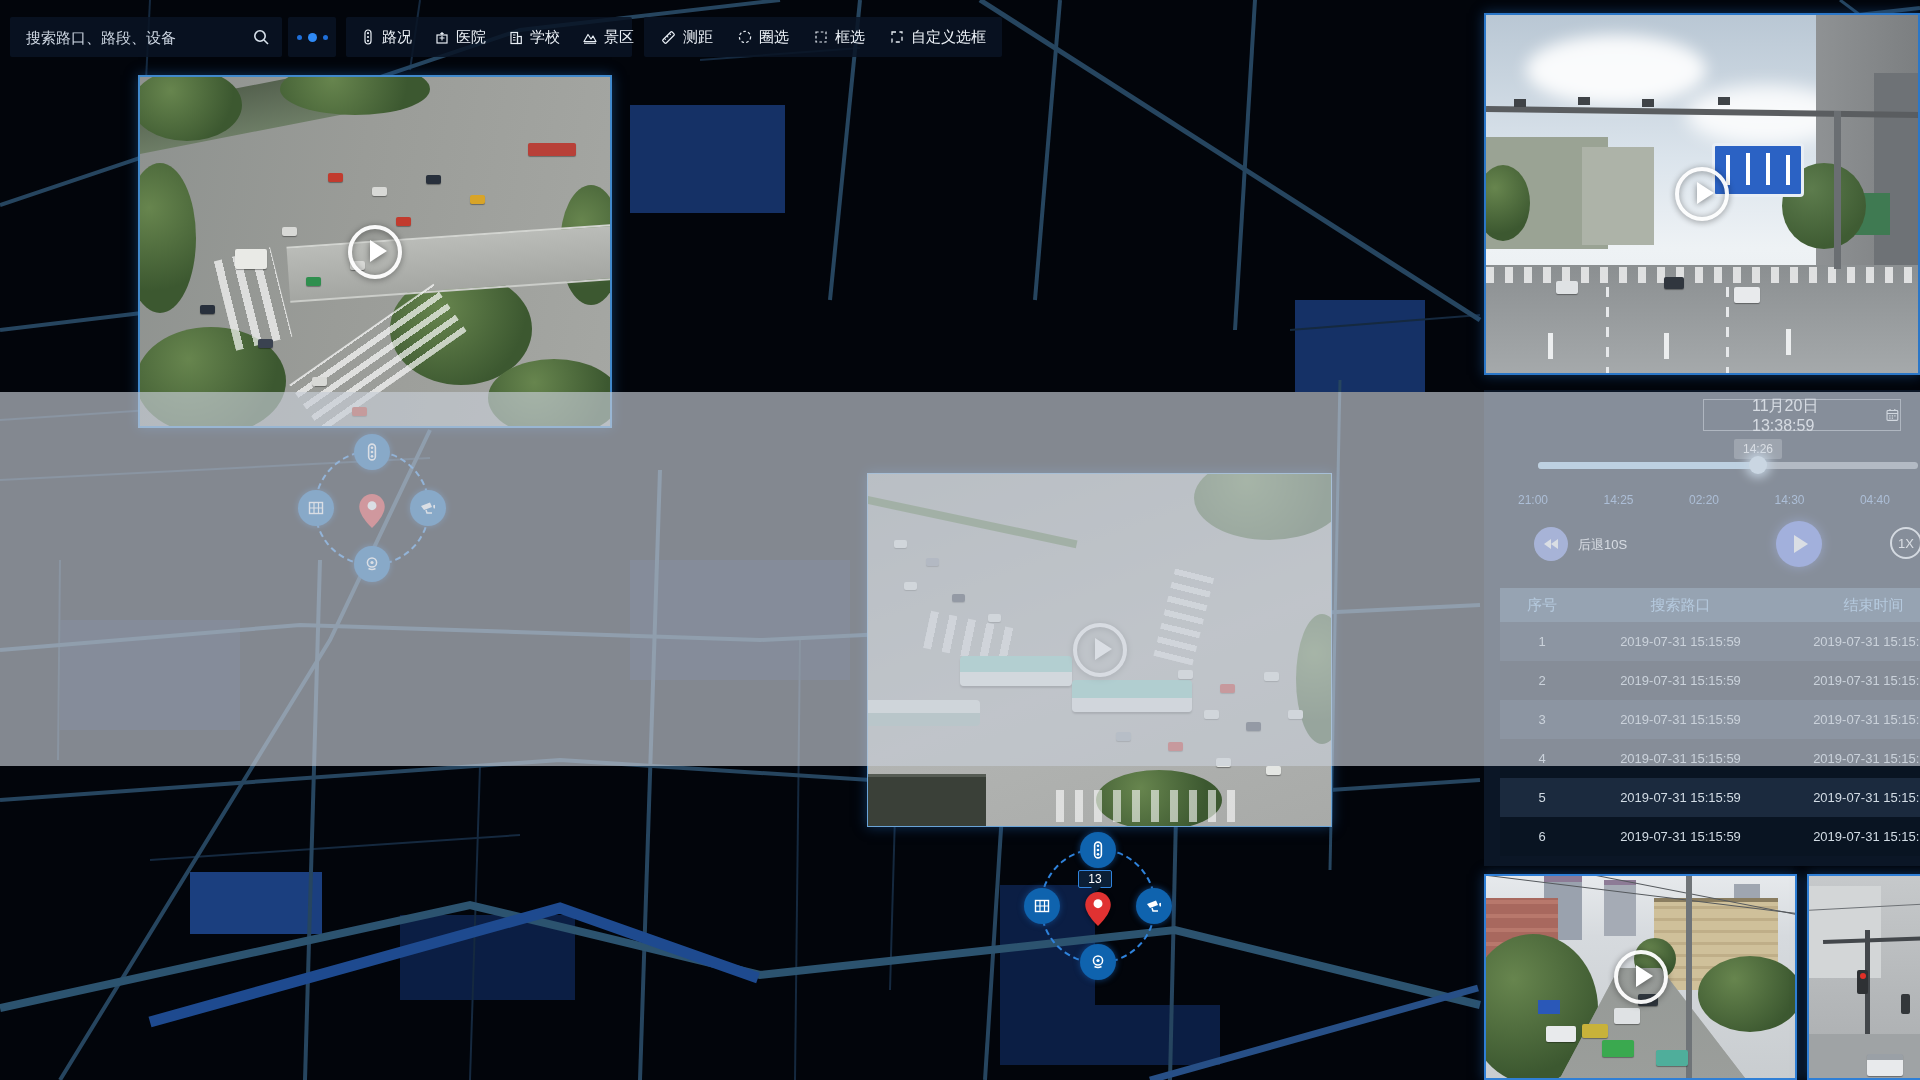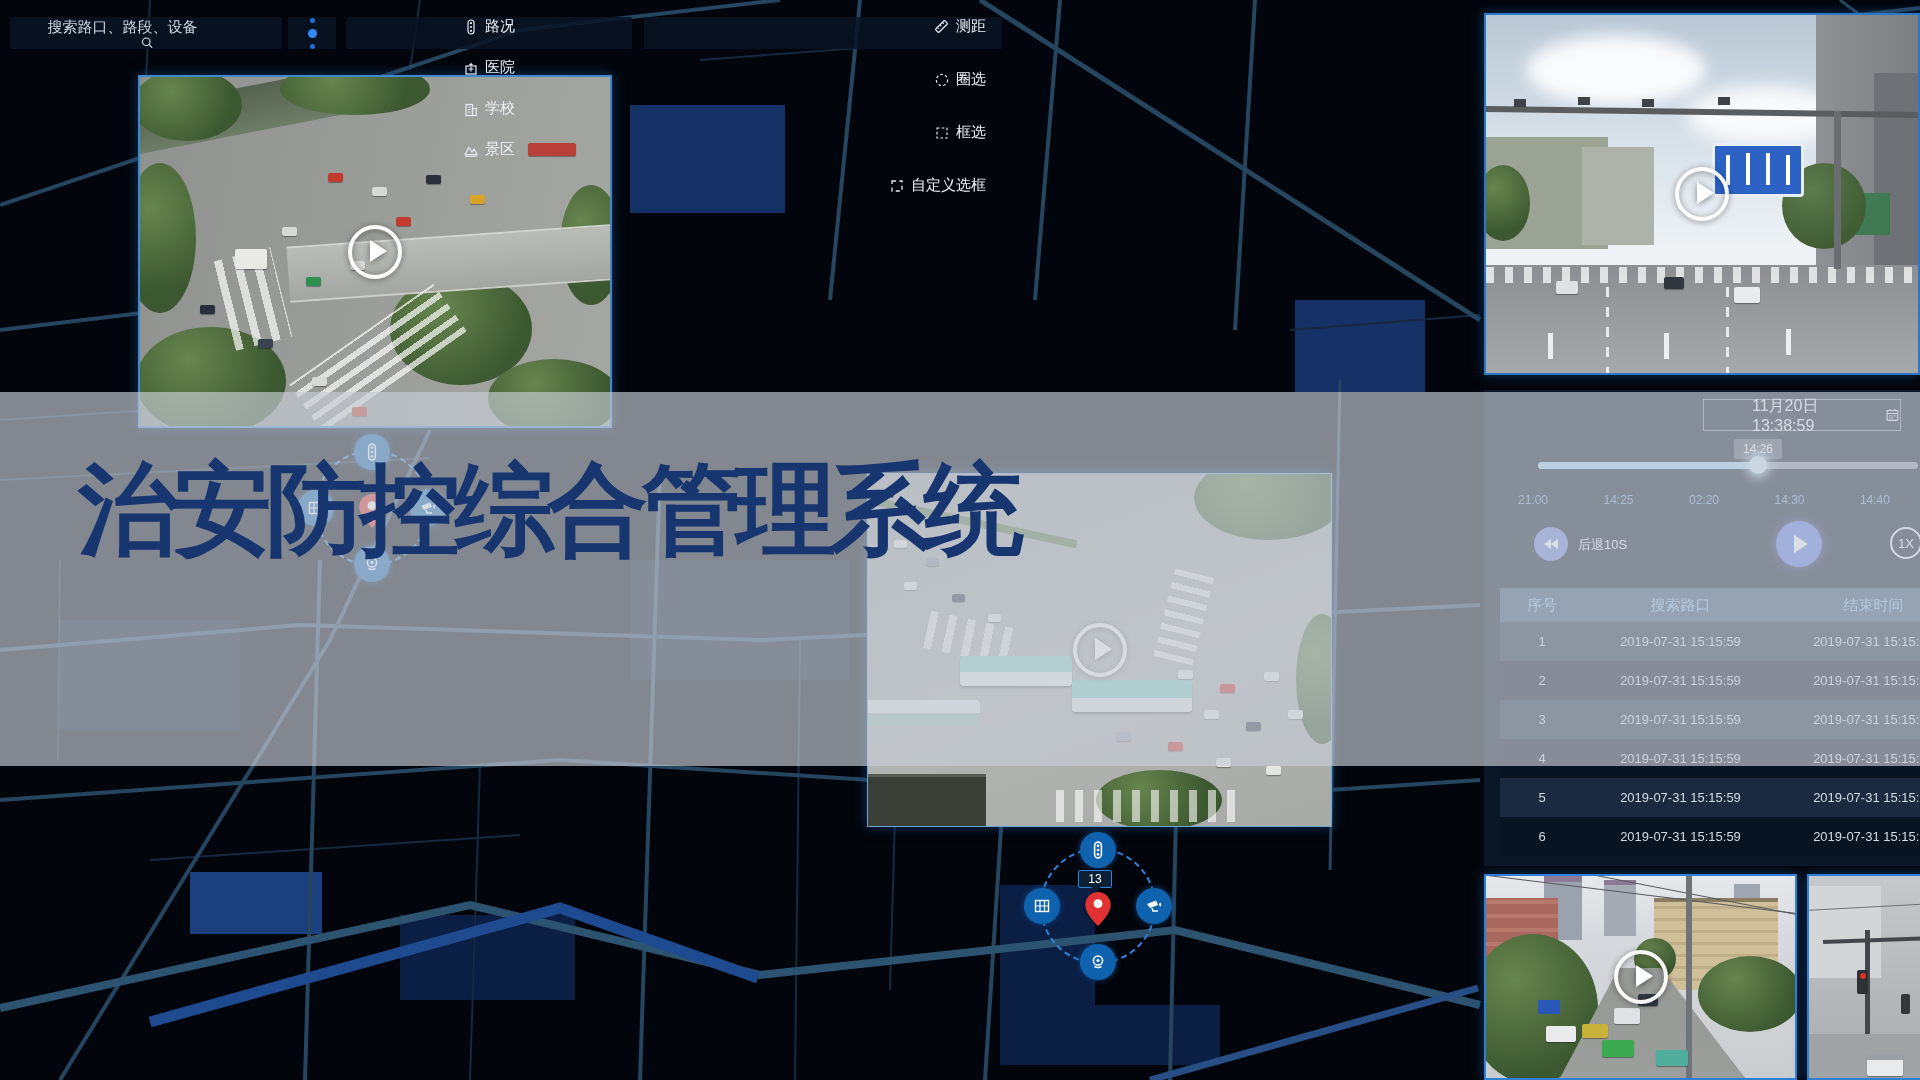--- a/index.html
+++ b/index.html
@@ -3,32 +3,32 @@
 <meta charset="utf-8">
 <style>
   html,body{margin:0;padding:0;background:#000;}
   .stage{position:relative;width:1920px;height:1080px;overflow:hidden;
          background:#02050b;font-family:"Liberation Sans",sans-serif;}
   .stage *{box-sizing:border-box;}
   svg{display:block;}
   i{display:block;position:absolute;}
 
   
-  .tb-box{position:absolute;top:17px;height:32px;background:rgba(9,20,36,.85);
-          display:flex;align-items:center;z-index:30;border-radius:2px;flex-direction:column;}
+  .tb-box{position:absolute;top:17px;height:40px;background:rgba(9,20,36,.85);
+          display:flex;align-items:center;z-index:30;border-radius:2px;}
   .search-box{left:10px;width:272px;padding:0 12px 0 14px;}
   .search-box input{flex:1;background:transparent;border:none;outline:none;
           color:#dfe8f2;font-size:15px;font-family:"Liberation Sans",sans-serif;}
   .search-box input::placeholder{color:#cdd6e2;opacity:1;}
   .dots-box{left:288px;width:48px;justify-content:center;gap:6px;cursor:pointer;}
   .dot{border-radius:50%;background:#2f8af5;}
   .dot.small{width:5px;height:5px;background:#1f6fd8;}
   .dot.big{width:9px;height:9px;}
   .poi-box{left:346px;width:286px;padding:0 14px;gap:22px;}
-  .tools-box{left:644px;width:358px;padding:0 16px;gap:34px;align-items:flex-end;}
+  .tools-box{left:644px;width:358px;padding:0 16px;gap:24px;}
   .tb-item{display:flex;align-items:center;gap:6px;color:#edf2f8;font-size:15px;
            cursor:pointer;white-space:nowrap;}
   .tb-item svg{flex:none;}
 
   
   .vid{position:absolute;overflow:hidden;border:2px solid #4189cc;z-index:5;
        box-shadow:0 0 12px rgba(30,90,160,.55);}
   .playbtn{position:absolute;left:calc(50% - 27px);top:calc(50% - 27px);
        width:54px;height:54px;border:4px solid rgba(255,255,255,.95);
        border-radius:50%;filter:drop-shadow(0 1px 3px rgba(0,0,0,.45));cursor:pointer;}
@@ -340,21 +340,20 @@
     <i style="left:260px;top:138px;width:4px;height:32px;background:#fff;"></i>
     <i style="left:280px;top:138px;width:4px;height:32px;background:#fff;"></i>
     <i style="left:300px;top:140px;width:4px;height:30px;background:#fff;"></i>
     <i class="car" style="left:248px;top:272px;width:26px;height:16px;background:#e8eaec;"></i>
     <i class="car" style="left:178px;top:262px;width:20px;height:12px;background:#30363e;"></i>
     <i class="car" style="left:70px;top:266px;width:22px;height:13px;background:#dfe2e4;"></i>
     <div class="playbtn"></div>
   </div>
 
   <div class="overlay-band"></div>
-  <div class="main-title">治安防控综合管理系统</div>
 
   <div class="player-panel">
     <div class="date-box">
       <span>11月20日 13:38:59</span>
       <svg width="16" height="16" viewBox="0 0 16 16">
         <rect x="2.2" y="3.2" width="11.6" height="10.6" rx="1" fill="none" stroke="#e6ecf2" stroke-width="1.2"></rect>
         <path d="M2.2,6.4 H13.8 M5.4,3.2 V1.6 M10.6,3.2 V1.6" stroke="#e6ecf2" stroke-width="1.2"></path>
         <path d="M4.6,9 h1.4 M7.3,9 h1.4 M10,9 h1.4 M4.6,11.4 h1.4 M7.3,11.4 h1.4" stroke="#e6ecf2" stroke-width="1.2"></path>
       </svg>
     </div>
@@ -363,21 +362,21 @@
     </div>
     <div class="slider-track">
       <div class="slider-fill"></div>
       <div class="slider-thumb"></div>
     </div>
     <div class="ticks">
       <span>21:00</span>
       <span>14:25</span>
       <span>02:20</span>
       <span>14:30</span>
-      <span>14:40</span>
+      <span>04:40</span>
     </div>
     <div class="ctl-rewind">
       <svg width="16" height="14" viewBox="0 0 16 14">
         <polygon points="15,2 8,7 15,12" fill="#fff"></polygon>
         <polygon points="8,2 1,7 8,12" fill="#fff"></polygon>
       </svg>
     </div>
     <div class="rewind-label">后退10S</div>
     <div class="ctl-play"></div>
     <div class="ctl-speed">

